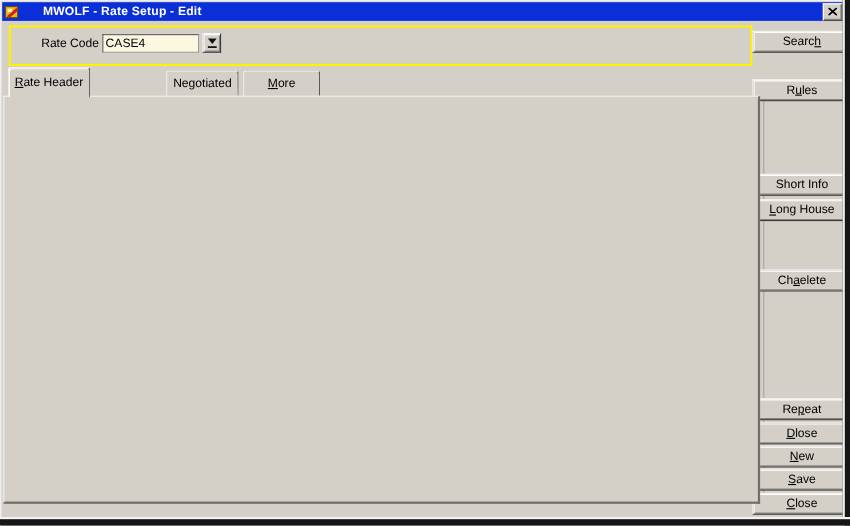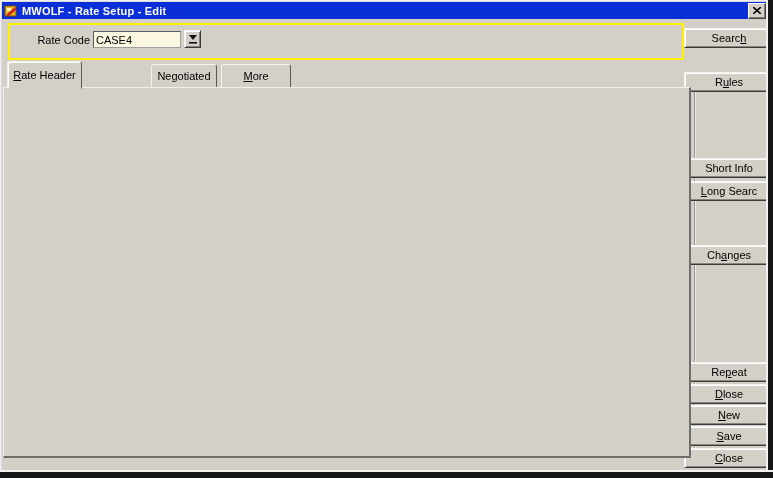--- a/index.html
+++ b/index.html
@@ -2,21 +2,21 @@
 <html><head>
 <meta charset="utf-8">
 <style>
   html,body{margin:0;padding:0;}
   body{font-family:"Liberation Sans",sans-serif;font-size:11px;color:#000;background:#808080;}
   #window{position:relative;width:773px;height:478px;background:#d4d0c8;overflow:hidden;
     box-shadow:inset 1px 1px 0 #efefef, inset 2px 2px 0 #dcdcdc;}
   .edge-bottom{position:absolute;left:0;bottom:0;width:773px;height:6px;background:#161616;border-top:2px solid #f2f2f0;}
   .edge-right{position:absolute;top:0;right:0;width:5px;height:478px;background:#161616;border-left:2px solid #f2f2f0;}
   .titlebar{position:absolute;left:2px;top:2px;width:766px;height:17px;background:#0a2fd8;display:flex;align-items:center;padding:0 2px;box-sizing:border-box;}
-  .title-text{color:#fff;font-weight:bold;flex:1;margin-left:4px;letter-spacing:.2px;}
+  .title-text{color:#fff;font-weight:bold;flex:1;margin-left:21px;letter-spacing:.2px;}
   .close-btn{width:16px;height:14px;background:#d4d0c8;border:1px solid;border-color:#fff #404040 #404040 #fff;box-shadow:inset -1px -1px 0 #808080;display:flex;align-items:center;justify-content:center;font-size:9px;font-weight:bold;line-height:1;}
   .hl-box{position:absolute;left:8px;top:23px;width:676px;height:37px;border:2px solid #fef200;box-sizing:border-box;}
   .lbl{position:absolute;white-space:nowrap;line-height:14px;}
   .lbl.r{text-align:right;}
   .b{font-weight:bold;}
   .field{position:absolute;box-sizing:border-box;height:17px;background:#fff;border:1px solid #5d5d5d;border-bottom-color:#9c9c9c;border-right-color:#9c9c9c;font-family:"Liberation Sans",sans-serif;font-size:11px;padding:0 2px;margin:0;}
   .field.cream{background:#fcf7e0;}
   .field.disabled{background:#bfbfbc;}
   .btn{position:absolute;box-sizing:border-box;background:#d4d0c8;border:1px solid;border-color:#f4f4f2 #3c3c3c #3c3c3c #f4f4f2;box-shadow:inset 1px 1px 0 #fff, inset -1px -1px 0 #87857e;font-family:"Liberation Sans",sans-serif;font-size:11px;display:flex;align-items:center;justify-content:center;padding:0;cursor:default;}
   .side-btn{left:684px;width:90px;height:20px;}
@@ -252,24 +252,24 @@
   <button class="btn side-btn" style="top:28px;">
       <span><span>Searc</span><span class="u">h</span><span></span></span>
     </button>
   <button class="btn side-btn" style="top:72px;">
       <span><span>R</span><span class="u">u</span><span>les</span></span>
     </button>
   <button class="btn side-btn" style="top:158px;">
       <span><span>Short Info</span><span class="u"></span><span></span></span>
     </button>
   <button class="btn side-btn" style="top:181px;">
-      <span><span></span><span class="u">L</span><span>ong Searc</span></span>
+      <span><span></span><span class="u">L</span><span>ong House</span></span>
     </button>
   <button class="btn side-btn" style="top:245px;">
-      <span><span>Ch</span><span class="u">a</span><span>nges</span></span>
+      <span><span>Ch</span><span class="u">a</span><span>elete</span></span>
     </button>
   <button class="btn side-btn" style="top:362px;text-align:right;">
       <span><span>Re</span><span class="u">p</span><span>eat</span></span>
     </button>
   <button class="btn side-btn" style="top:384px;">
       <span><span></span><span class="u">D</span><span>lose</span></span>
     </button>
   <button class="btn side-btn" style="top:405px;text-align:center;">
       <span><span></span><span class="u">N</span><span>ew</span></span>
     </button>

